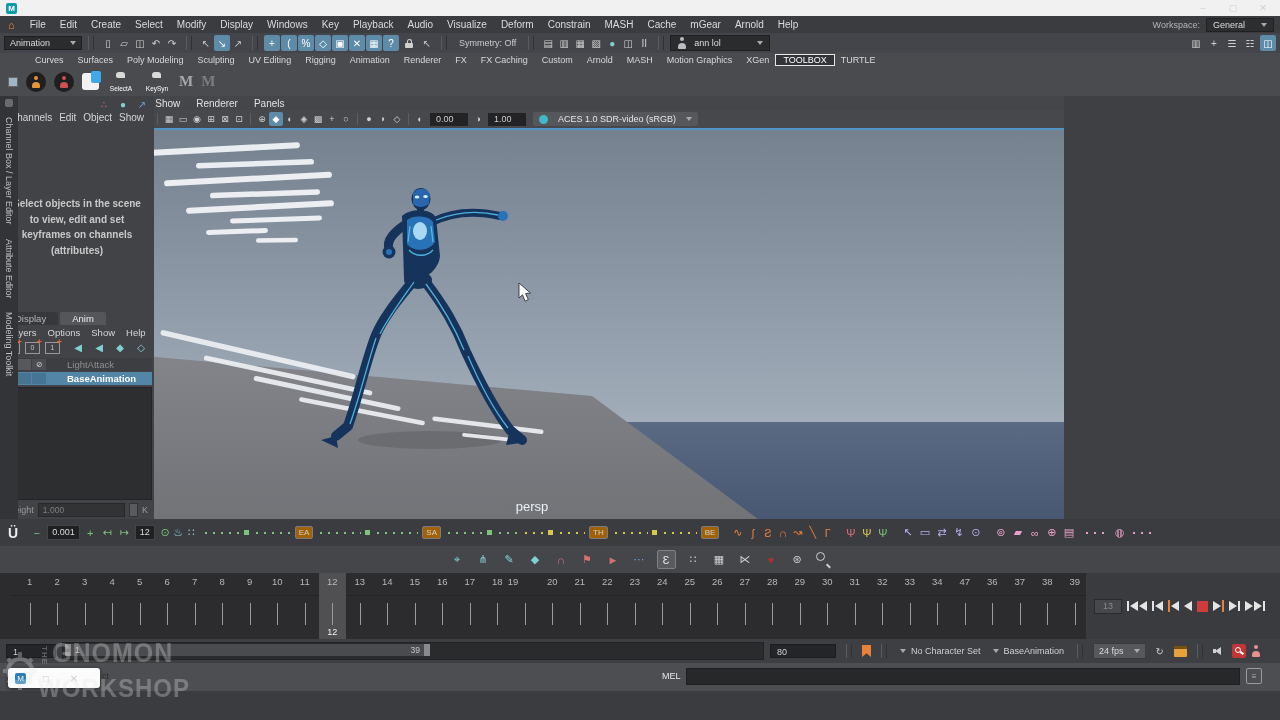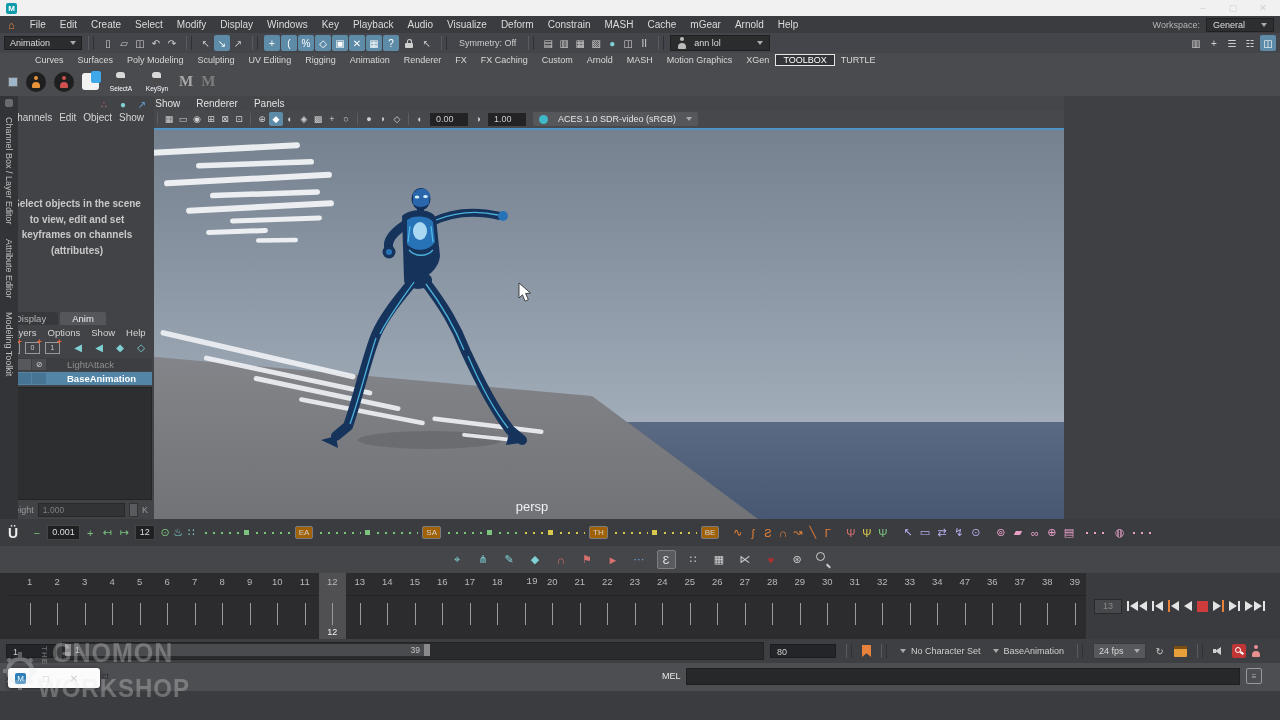--- a/index.html
+++ b/index.html
@@ -734,21 +734,21 @@
         <div class="tl-num" style="left: 365.25px;">14</div>
         <div class="tl-tick" style="left: 377.25px;"></div>
         <div class="tl-num" style="left: 392.75px;">15</div>
         <div class="tl-tick" style="left: 404.75px;"></div>
         <div class="tl-num" style="left: 420.25px;">16</div>
         <div class="tl-tick" style="left: 432.25px;"></div>
         <div class="tl-num" style="left: 447.75px;">17</div>
         <div class="tl-tick" style="left: 459.75px;"></div>
         <div class="tl-num" style="left: 475.25px;">18</div>
         <div class="tl-tick" style="left: 487.25px;"></div>
-        <div class="tl-num" style="left: 510px; font-family: Liberation Mono, monospace;">19</div>
+        <div class="tl-num" style="left: 491px;">19</div>
         <div class="tl-tick" style="left: 514.75px;"></div>
         <div class="tl-num" style="left: 530.25px;">20</div>
         <div class="tl-tick" style="left: 542.25px;"></div>
         <div class="tl-num" style="left: 557.75px;">21</div>
         <div class="tl-tick" style="left: 569.75px;"></div>
         <div class="tl-num" style="left: 585.25px;">22</div>
         <div class="tl-tick" style="left: 597.25px;"></div>
         <div class="tl-num" style="left: 612.75px;">23</div>
         <div class="tl-tick" style="left: 624.75px;"></div>
         <div class="tl-num" style="left: 640.25px;">24</div>

